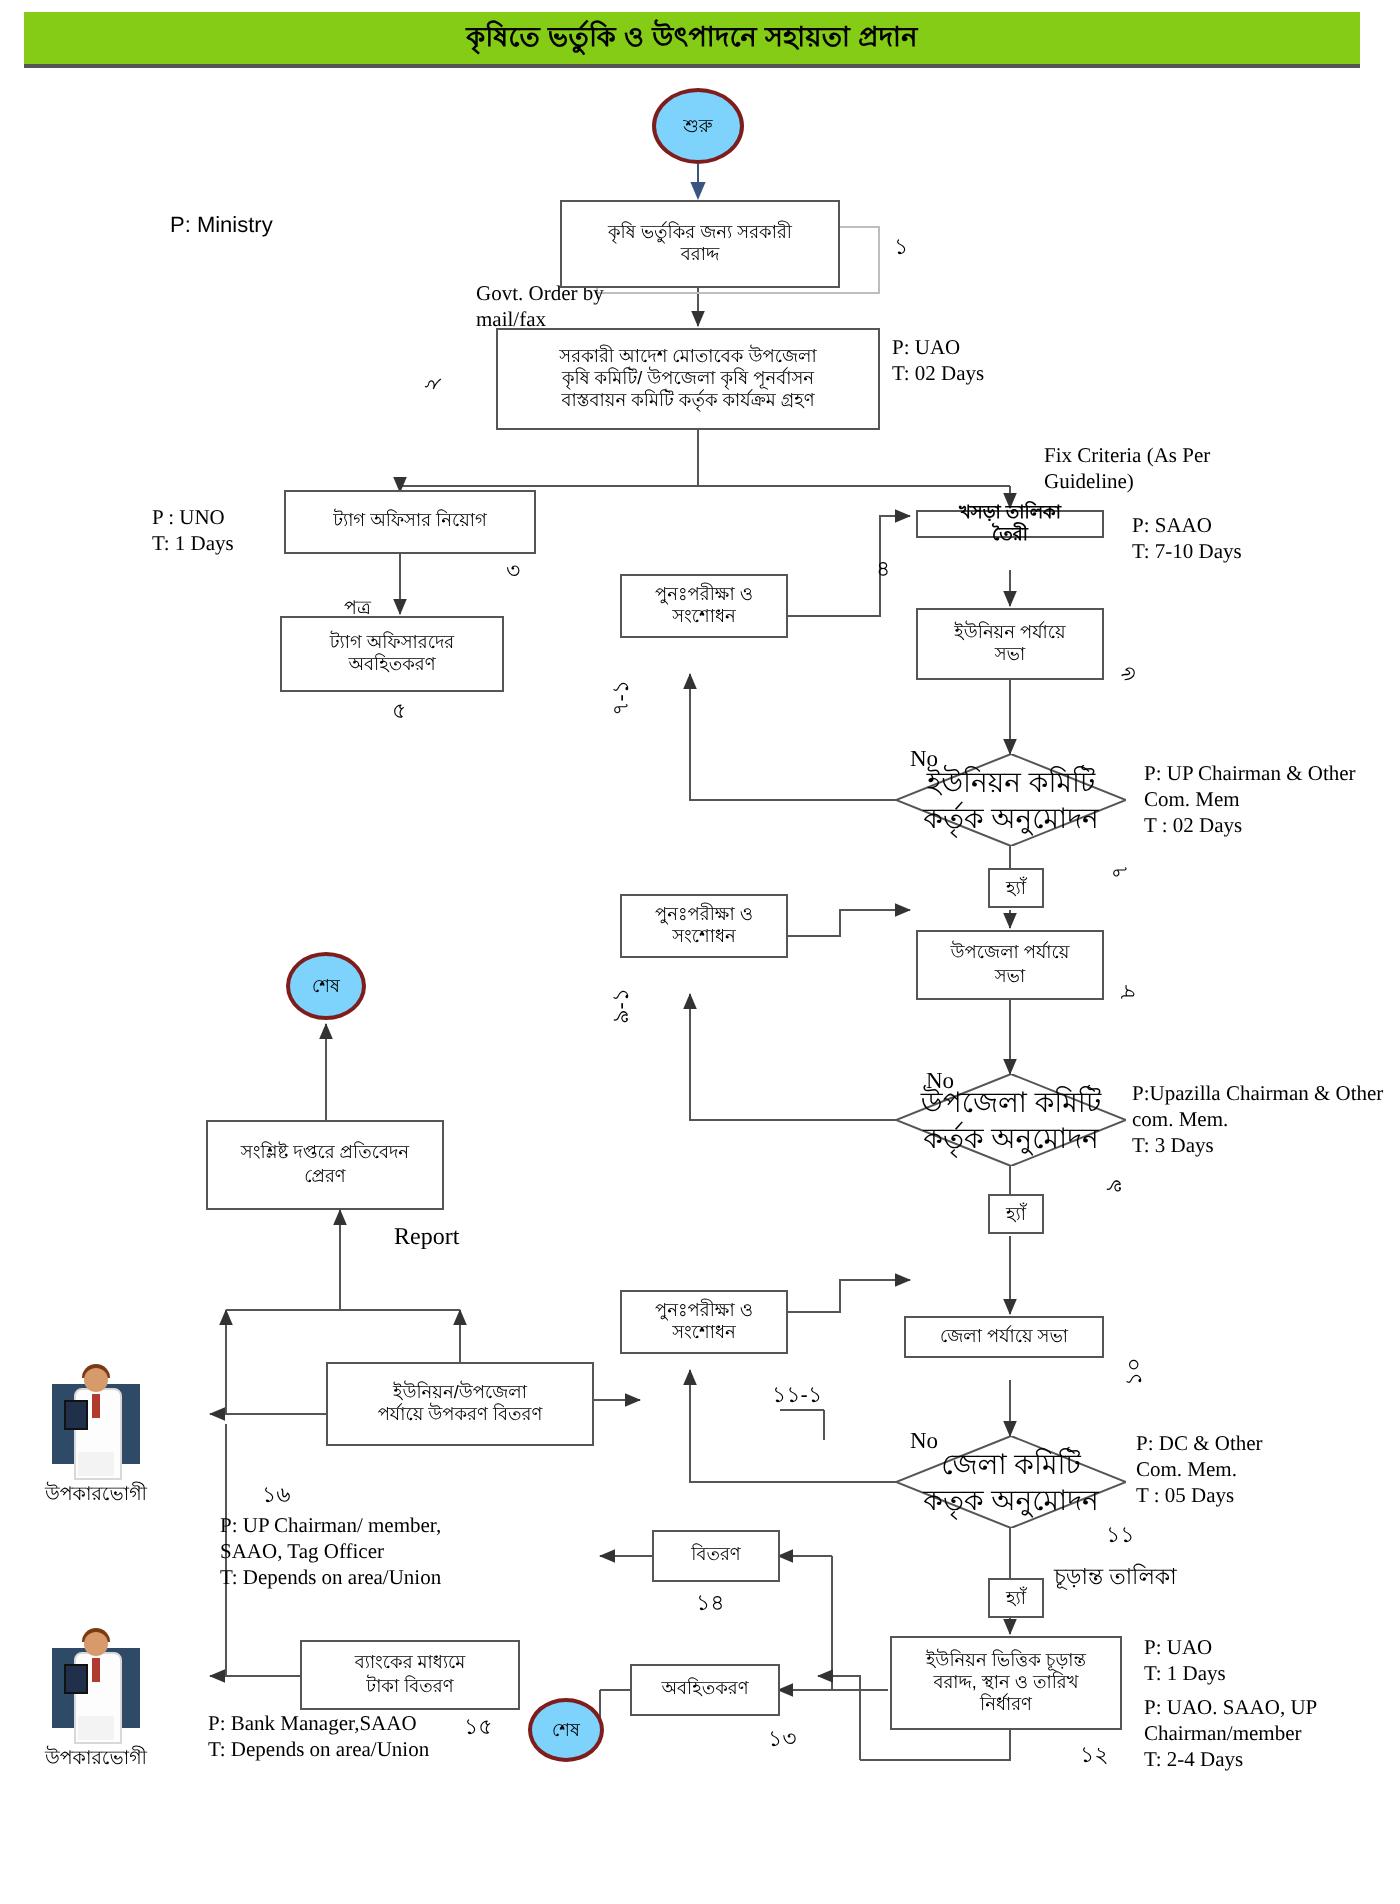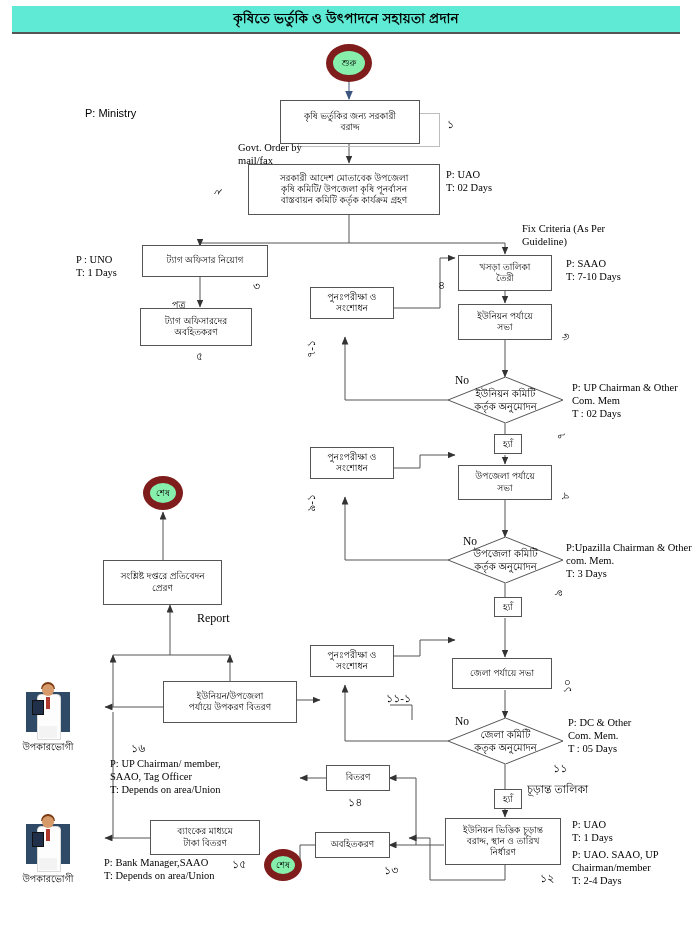--- a/index.html
+++ b/index.html
@@ -6,21 +6,21 @@
   body{
     width:700px;height:952px;background:#ffffff;
     font-family:"Liberation Serif", serif;
     position:relative;overflow:hidden;
   }
   #root{position:relative;width:700px;height:952px;}
 
   
   .title-bar{
     position:absolute;left:12px;top:6px;width:668px;height:26px;
-    background:#5eead4;border-bottom:2px solid #555;
+    background:#84cc16;border-bottom:2px solid #555;
     display:flex;align-items:center;justify-content:center;
   }
   .title-bar span{
     font-family:"Liberation Sans", sans-serif;
     font-weight:bold;font-size:13.5px;color:#000;letter-spacing:.2px;
   }
 
   
   #wires{position:absolute;left:0;top:0;width:700px;height:952px;}
 
@@ -29,30 +29,30 @@
   .box{
     border:1px solid #555;background:#fff;
     display:flex;align-items:center;justify-content:center;
     text-align:center;line-height:1.25;
     font-family:"Liberation Sans", sans-serif;
     font-size:8.6px;color:#000;padding:2px 3px;
   }
   .box.bn{font-size:9px;}
   .box.ghost{border-color:#bdbdbd;color:#c9c9c9;background:transparent;z-index:0;}
   .circ{
-    border:7px solid #7f1d1d;border-radius:50%;background:#86efac;
+    border:2px solid #7f1d1d;border-radius:50%;background:#7dd3fc;
     display:flex;align-items:center;justify-content:center;
     font-family:"Liberation Sans", sans-serif;font-size:9px;
   }
   .diamond{position:absolute;}
   .diamond .dlabel{
     position:absolute;left:0;top:0;width:100%;height:100%;
     display:flex;flex-direction:column;align-items:center;justify-content:center;
     text-align:center;font-family:"Liberation Sans", sans-serif;
-    font-size:10px;line-height:1.3;color:#000;
+    font-size:14px;line-height:1.3;color:#000;
   }
   .tag{
     position:absolute;font-family:"Liberation Serif", serif;
     font-size:11px;color:#000;white-space:pre-line;line-height:1.25;
   }
   .tag.sans{font-family:"Liberation Sans", sans-serif;}
   .tag.bn{font-family:"Liberation Sans", sans-serif;font-size:9.5px;}
   .tag.bnum{
     font-family:"Liberation Sans", sans-serif;font-size:11px;
     transform:rotate(-90deg);transform-origin:center center;
@@ -233,21 +233,21 @@
 T: 1 Days</div>
   <div class="tag bn" style="left:172px;top:288px;margin-top:11px;">পত্র</div>
 
   <div class="node box bn" style="left:140px;top:308px;width:112px;height:38px;white-space:pre-line;">ট্যাগ অফিসারদের
 অবহিতকরণ</div>
   <div class="tag bnum-flat" style="left:196px;top:350px;">৫</div>
 
   <div class="tag" style="left:522px;top:222px;font-size:10.5px;">Fix Criteria (As Per
           Guideline)</div>
 
-  <div class="node box bn" style="left:458px;top:255px;width:94px;height:36px;white-space:pre-line;">খসড়া তালিকা
+  <div class="node box bn" style="left:458px;top:255px;width:94px;height:14px;white-space:pre-line;font-weight:bold;">খসড়া তালিকা
 তৈরী</div>
   <div class="tag bnum-flat" style="left:438px;top:279px;">৪</div>
   <div class="tag" style="left:566px;top:257px;font-size:10.5px;">P: SAAO
 T: 7-10 Days</div>
 
   <div class="node box bn" style="left:458px;top:304px;width:94px;height:36px;white-space:pre-line;">ইউনিয়ন পর্যায়ে
 সভা</div>
   <div class="tag bnum" style="left:562px;top:330px;">৬</div>
 
   <div class="node box bn" style="left:310px;top:287px;width:84px;height:32px;white-space:pre-line;">পুনঃপরীক্ষা ও
@@ -283,21 +283,21 @@
     <div class="dlabel" style="white-space:pre-line;">উপজেলা কমিটি
 কর্তৃক অনুমোদন</div>
   </div>
   <div class="noword" style="left:432px;top:535px;">No</div>
   <div class="ynbox" style="left:494px;top:597px;width:22px;height:18px;">হ্যাঁ</div>
   <div class="tag bnum" style="left:555px;top:586px;">৯</div>
   <div class="tag" style="left:566px;top:541px;font-size:10.5px;">P:Upazilla Chairman &amp; Other
      com. Mem.
 T: 3 Days</div>
 
-  <div class="node box bn" style="left:452px;top:658px;width:100px;height:31px;white-space:pre-line;">জেলা পর্যায়ে সভা</div>
+  <div class="node box bn" style="left:452px;top:658px;width:100px;height:21px;white-space:pre-line;">জেলা পর্যায়ে সভা</div>
   <div class="tag bnum" style="left:561px;top:679px;">১০</div>
 
   <div class="node box bn" style="left:310px;top:645px;width:84px;height:32px;white-space:pre-line;">পুনঃপরীক্ষা ও
 সংশোধন</div>
   <div class="tag bnum-flat" style="left:386px;top:692px;">১১-১</div>
 
   <div class="diamond" style="left:448px;top:718px;width:115px;height:46px;">
     <svg viewBox="0 0 115 46" width="115" height="46">
       <polygon points="57.5,0 115,23 57.5,46 0,23" fill="#fff" stroke="#555" stroke-width="1"></polygon>
     </svg>

